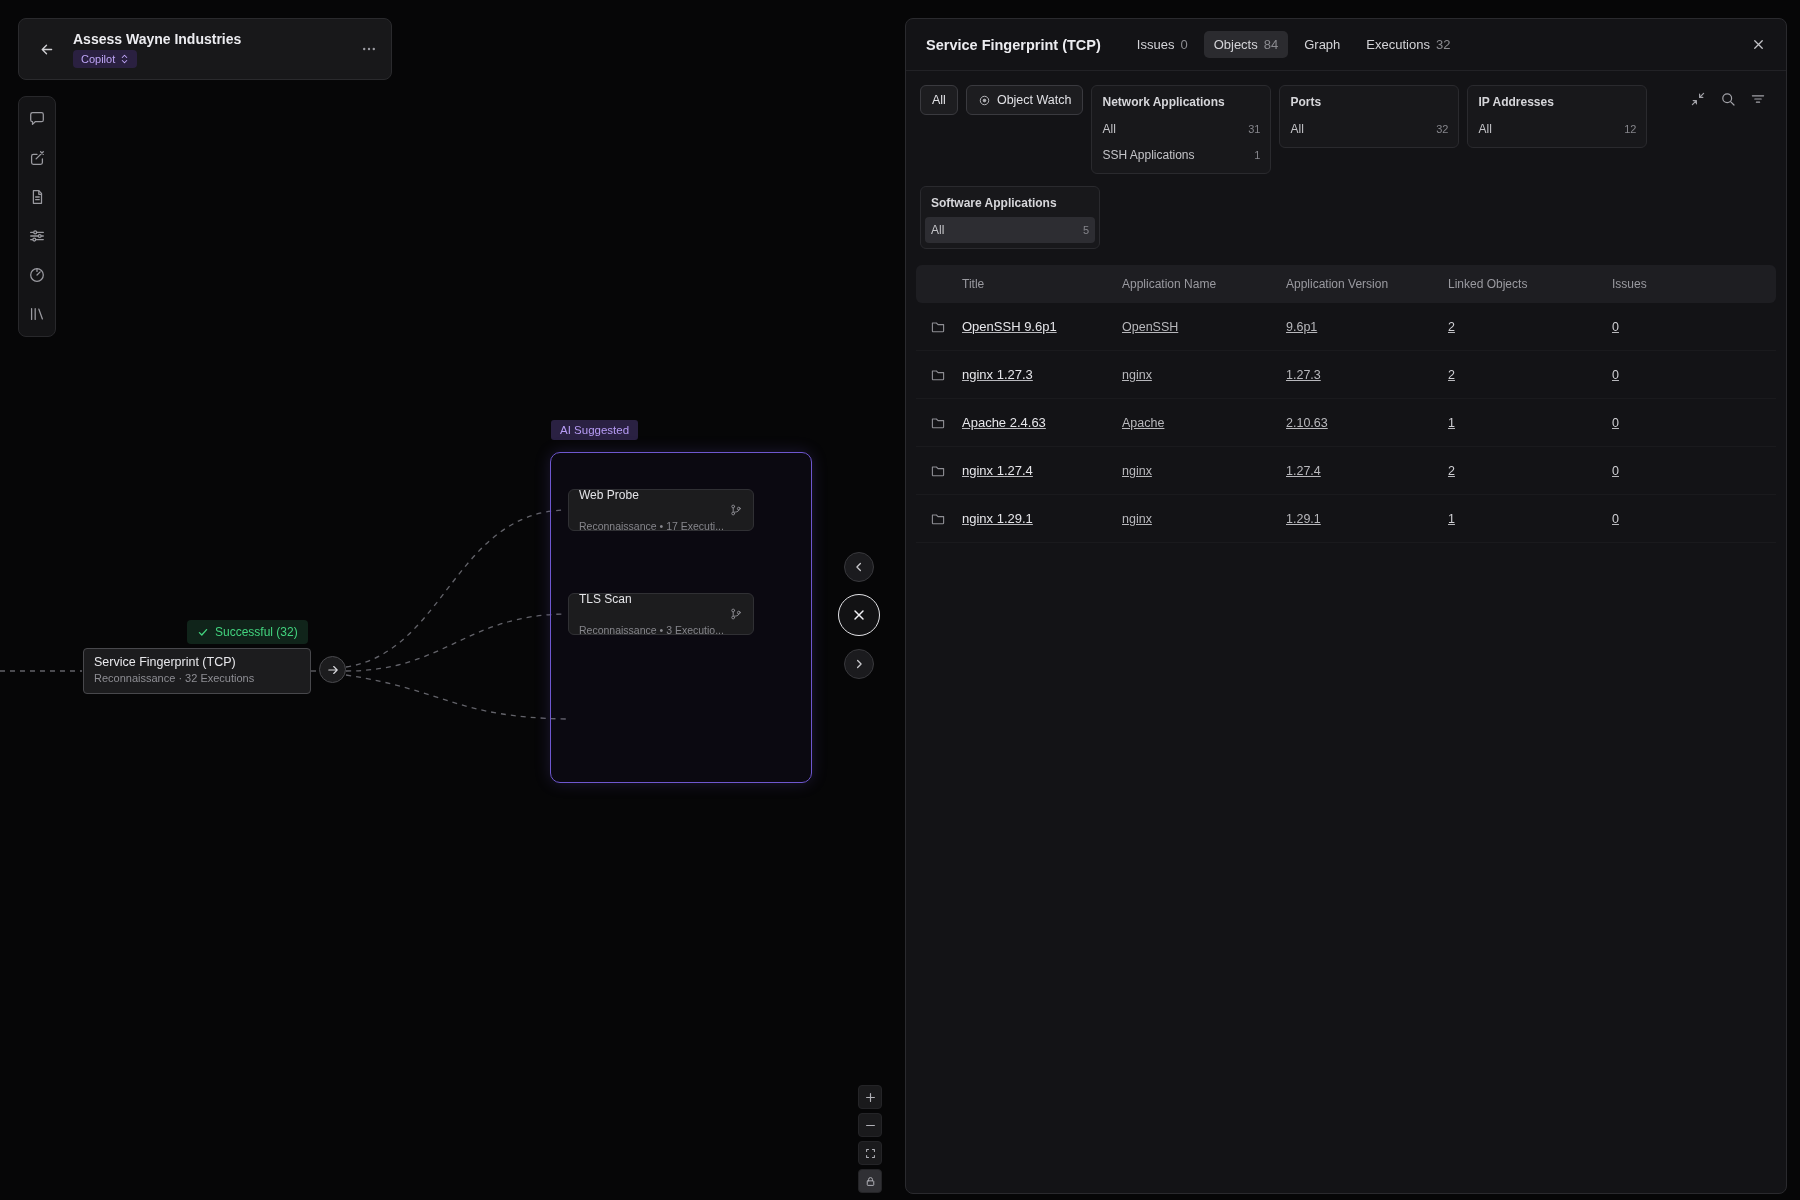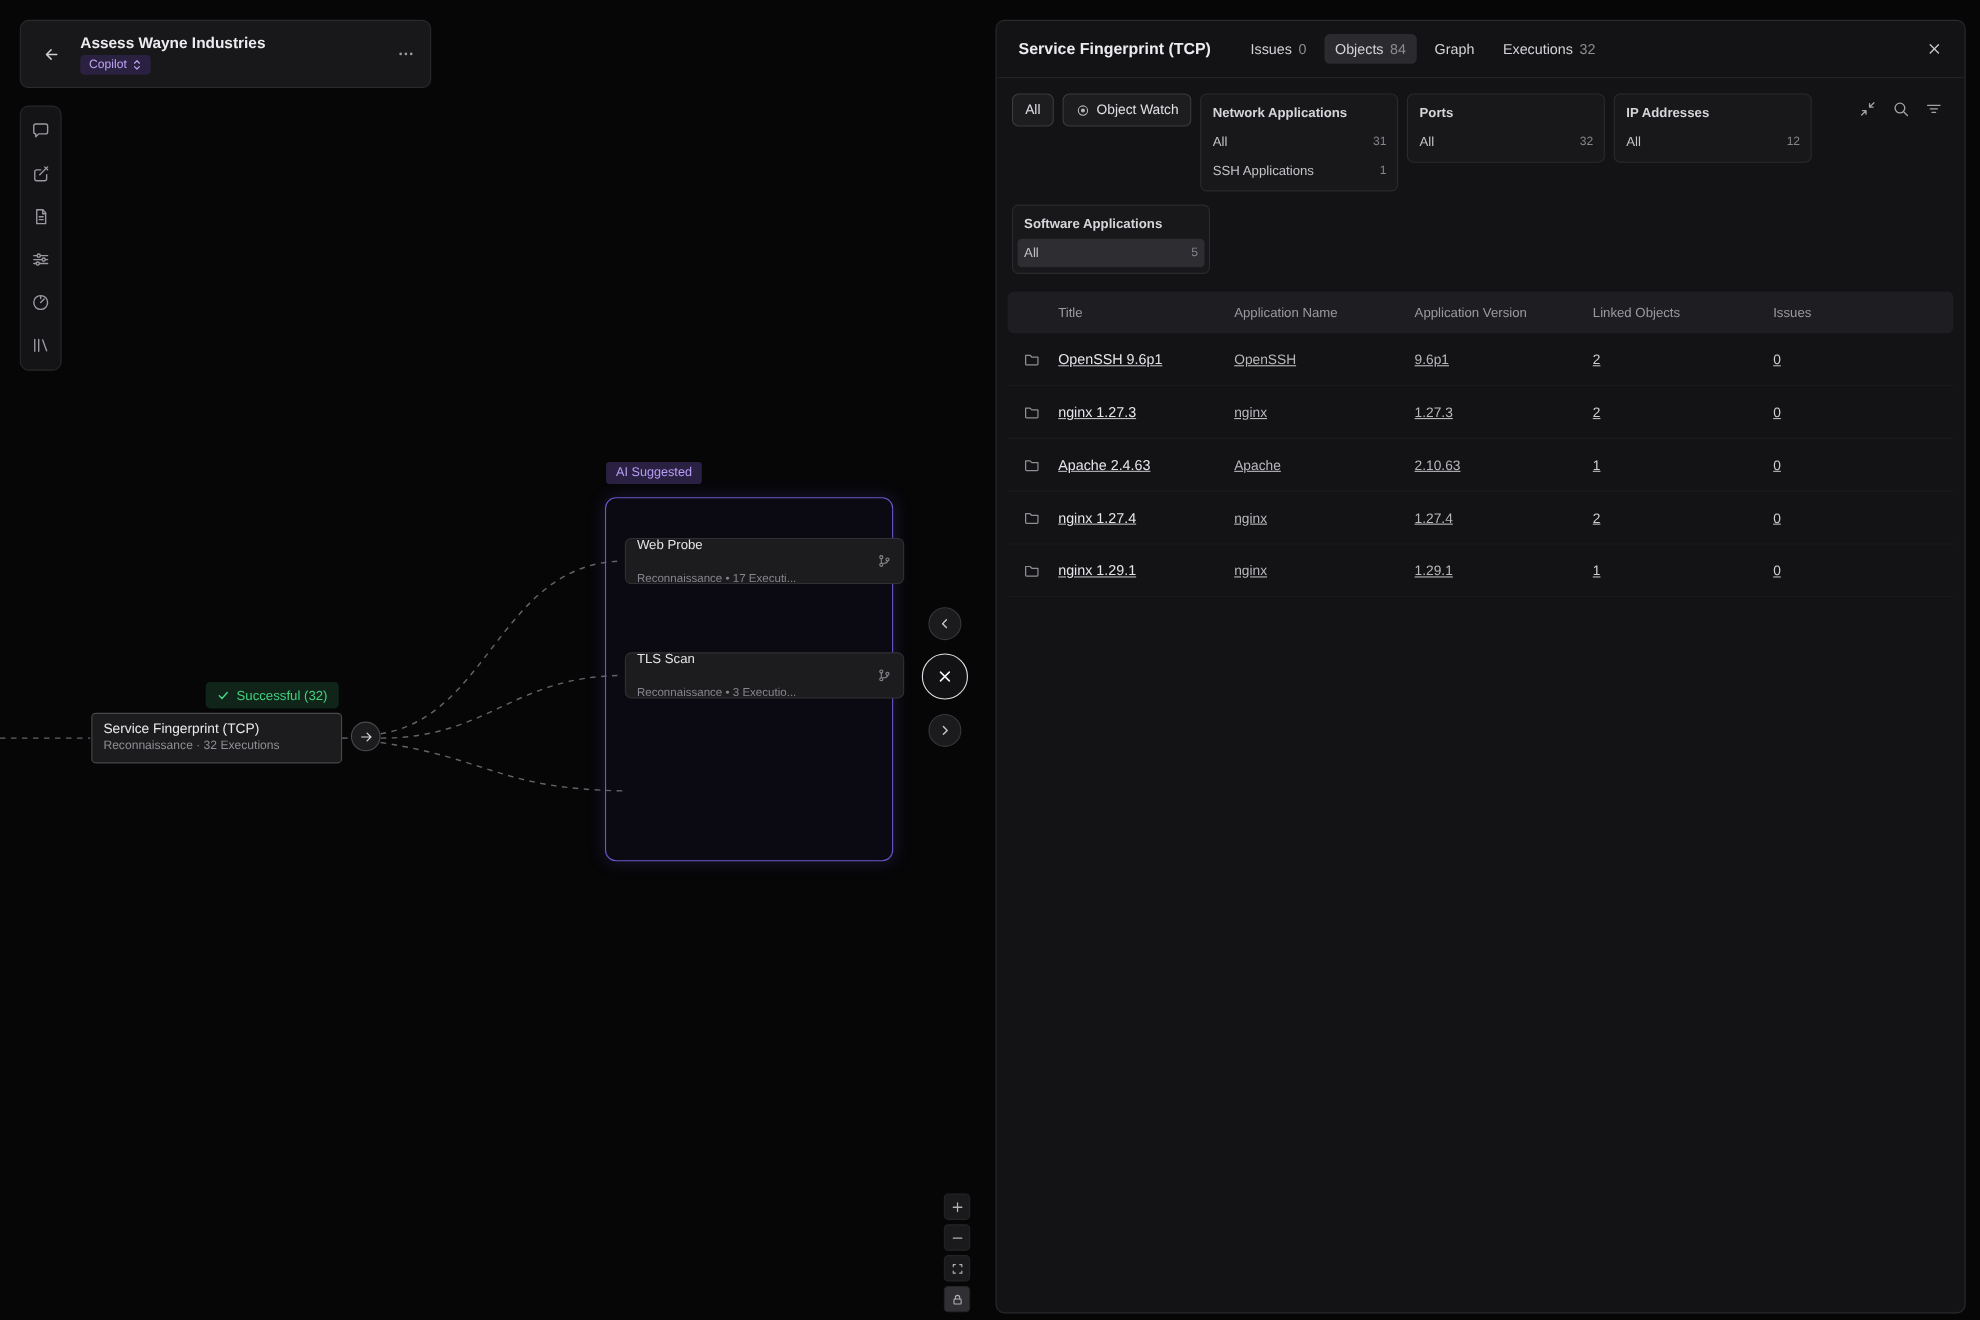--- a/index.html
+++ b/index.html
@@ -68,21 +68,21 @@
     background:#2a2142; color:#b79cf6; font-size:11.5px;
     padding:4px 9px; border-radius:3px;
   }
   .ai-group {
     position:absolute; left:550px; top:452px; width:262px; height:331px;
     border:1px solid #6e57cf; border-radius:10px;
     background:rgba(110,87,207,0.05);
     box-shadow:0 0 16px rgba(110,87,207,0.22);
   }
   .sug-card {
-    position:absolute; left:568px; width:254px; height:42px;
+    position:absolute; left:568px; width:186px; height:42px;
     background:#1c1c1e; border:1px solid #303034; border-radius:6px;
     padding:5px 10px; display:flex; align-items:center; justify-content:space-between; cursor:pointer;
   }
   .sug-card .t { font-size:12px; color:#e4e4e8; }
   .sug-card .s { font-size:10.5px; color:#86868c; margin-top:18px; }
   .sug-card svg { width:14px; height:14px; color:#8a8a90; flex:none; }
   #sug-0 { top:489px; } #sug-1 { top:593px; } #sug-2 { top:698px; }
 
   
   .circle-btn {

